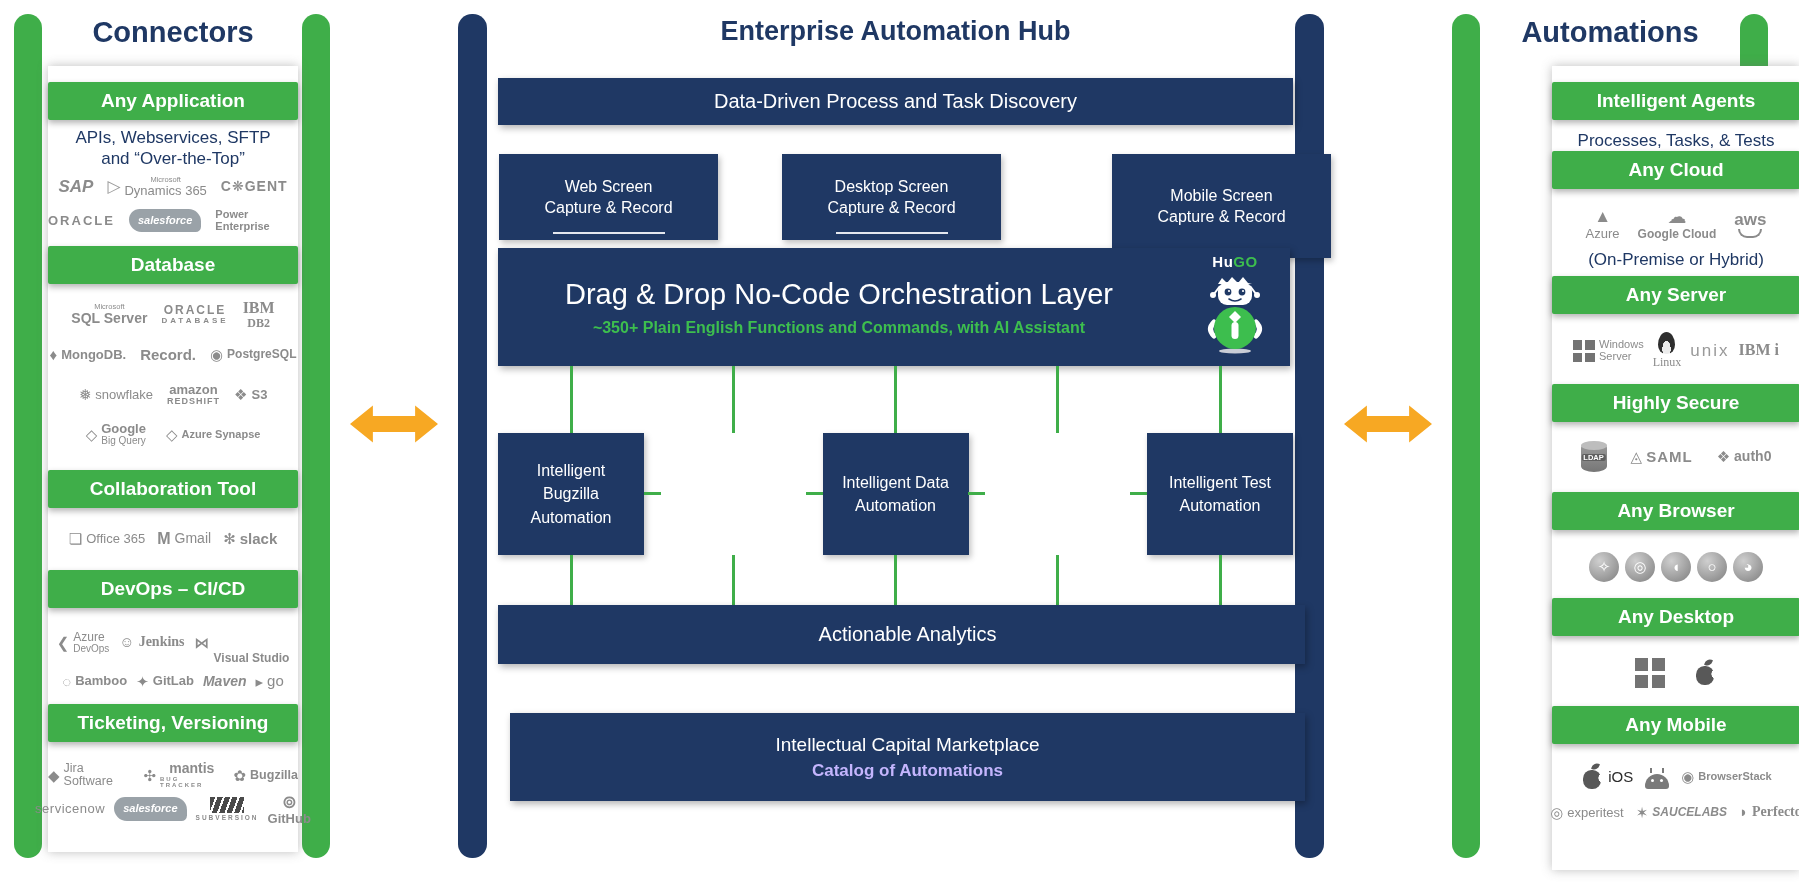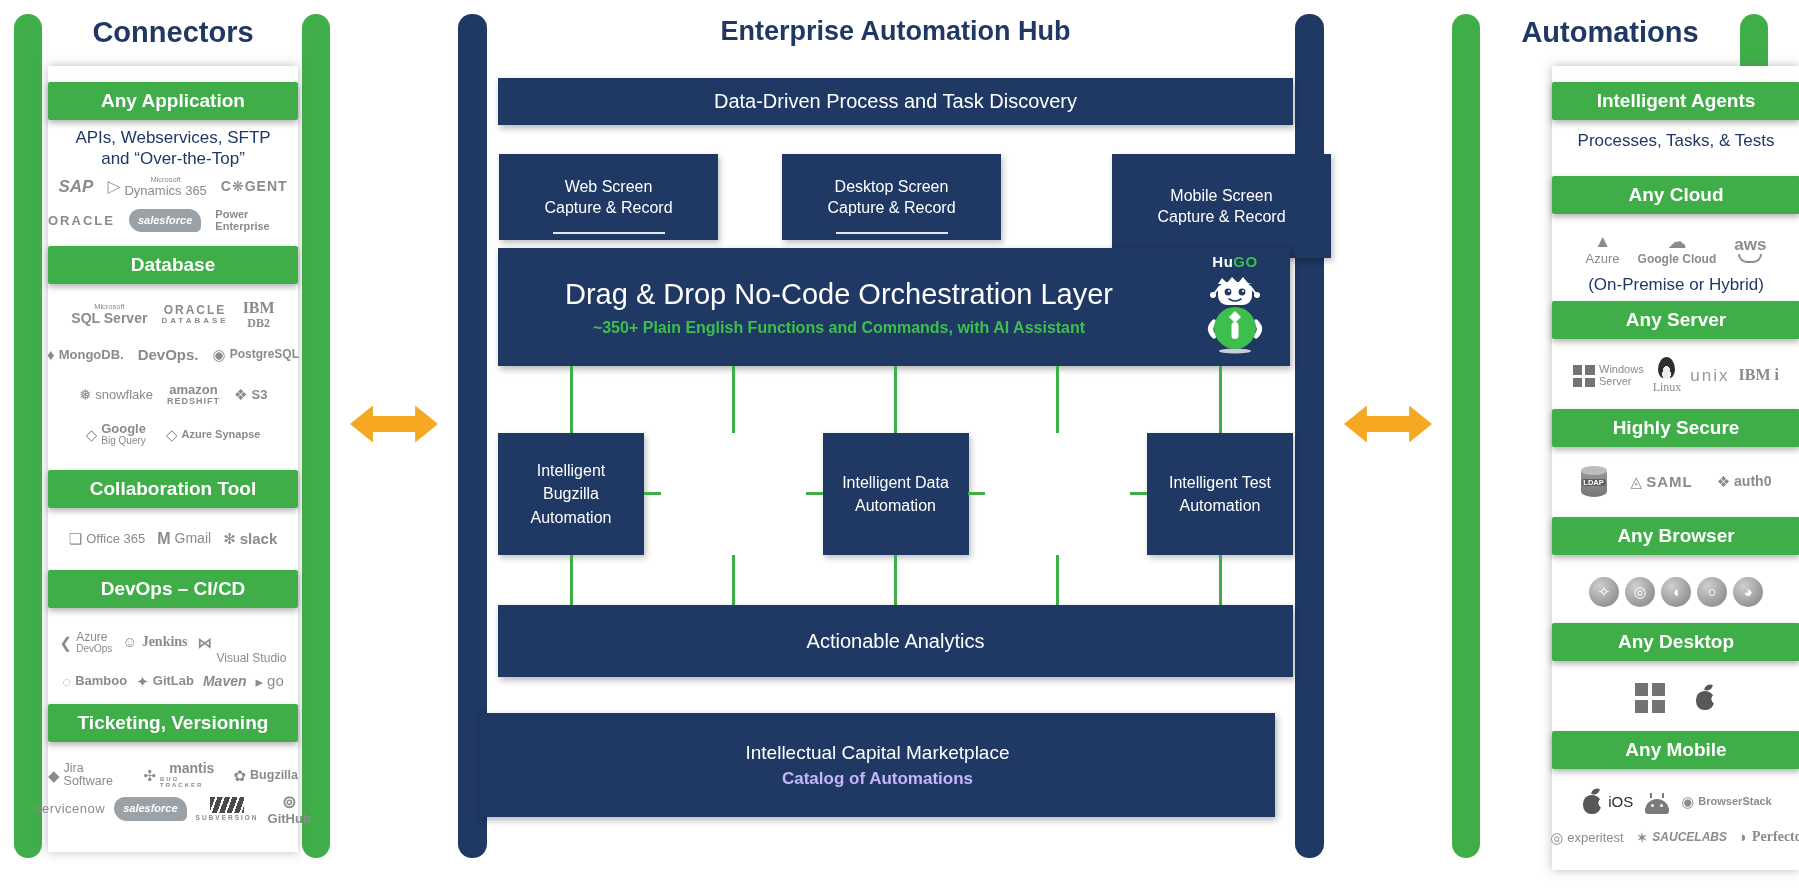--- a/index.html
+++ b/index.html
@@ -47,21 +47,21 @@
   [data-name="azure-synapse-logo"] .lg-tx{font-size:11px;}
   [data-name="office-365-logo"] .lg-tx{font-weight:normal;}
   [data-name="gmail-logo"] .lg-ic{font-weight:bold;font-size:16px;}
   [data-name="gmail-logo"] .lg-tx{font-weight:normal;font-size:14px;}
   [data-name="slack-logo"] .lg-tx{font-size:15px;}
   [data-name="azure-devops-logo"] .lg-stack{align-items:flex-start;}
   [data-name="azure-devops-logo"] .lg-tx{font-size:12px;font-weight:normal;}
   [data-name="azure-devops-logo"] .lg-sub{font-size:10px;letter-spacing:0;font-weight:normal;}
   [data-name="jenkins-logo"]{font-family:"Liberation Serif","DejaVu Serif",serif;}
   [data-name="jenkins-logo"] .lg-tx{font-size:14px;}
-  [data-name="visual-studio-logo"] .lg-tx{font-weight:normal;font-size:12px;margin-top:30px;}
+  [data-name="visual-studio-logo"] .lg-tx{font-weight:bold;font-size:12px;margin-top:30px;}
   [data-name="maven-logo"] .lg-tx{font-style:italic;font-size:14px;}
   [data-name="go-logo"] .lg-tx{font-weight:normal;font-size:15px;}
   [data-name="jira-software-logo"] .lg-tx{font-weight:normal;font-size:12.5px;}
   [data-name="mantis-logo"] .lg-tx{font-size:14px;}
   [data-name="mantis-logo"] .lg-sub{font-size:6px;letter-spacing:2px;}
   [data-name="bugzilla-logo"] .lg-tx{font-size:12.5px;}
   [data-name="servicenow-logo"] .lg-tx{font-weight:normal;font-size:13px;letter-spacing:.5px;}
   [data-name="github-logo"]{flex-direction:column;gap:1px;}
   [data-name="github-logo"] .lg-ic{font-size:18px;}
   [data-name="subversion-logo"]{flex-direction:column;gap:2px;}
@@ -214,21 +214,21 @@
       </div>
     <div class="logo-row" style="margin-top:6px;" data-name="database-logos-row2">
         <span class="logo" data-name="mongodb-logo">
           <span class="lg-ic" data-name="mongodb-logo-icon">♦</span>
           <span class="lg-stack" data-name="mongodb-logo-label">
             <span class="lg-tx">MongoDB.</span>
           </span>
         </span>
         <span class="logo" data-name="mysql-logo">
           <span class="lg-stack" data-name="mysql-logo-label">
-            <span class="lg-tx">DevOps.</span>
+            <span class="lg-tx">Record.</span>
           </span>
         </span>
         <span class="logo" data-name="postgresql-logo">
           <span class="lg-ic" data-name="postgresql-logo-icon">◉</span>
           <span class="lg-stack" data-name="postgresql-logo-label">
             <span class="lg-tx">PostgreSQL</span>
           </span>
         </span>
       </div>
     <div class="logo-row" style="margin-top:6px;" data-name="database-logos-row3">
@@ -456,40 +456,40 @@
   <div class="gline-h" style="left:806px;top:492px;width:17px;" data-name="connector-line"></div>
   <div class="gline-h" style="left:968px;top:492px;width:17px;" data-name="connector-line"></div>
   <div class="gline-h" style="left:1130px;top:492px;width:17px;" data-name="connector-line"></div>
 
   <div class="gline" style="left:569.5px;top:555px;height:50px;" data-name="connector-line"></div>
   <div class="gline" style="left:731.5px;top:555px;height:50px;" data-name="connector-line"></div>
   <div class="gline" style="left:894px;top:555px;height:50px;" data-name="connector-line"></div>
   <div class="gline" style="left:1056px;top:555px;height:50px;" data-name="connector-line"></div>
   <div class="gline" style="left:1218.5px;top:555px;height:50px;" data-name="connector-line"></div>
 
-  <div class="navy-bar" style="left:498px;top:605px;width:795px;height:72px;" data-name="actionable-analytics-bar">Actionable Analytics</div>
-
-  <div class="navy-bar" style="left:480px;top:713px;width:795px;height:104px;flex-direction:column;" data-name="marketplace-box">
+  <div class="navy-bar" style="left:498px;top:605px;width:795px;height:59px;padding-left:12px;" data-name="actionable-analytics-bar">Actionable Analytics</div>
+
+  <div class="navy-bar" style="left:510px;top:713px;width:795px;height:88px;flex-direction:column;" data-name="marketplace-box">
     <div class="mkt-line1" data-name="marketplace-title">Intellectual Capital Marketplace</div>
     <div class="mkt-line2" data-name="marketplace-subtitle">Catalog of Automations</div>
   </div>
 
   <svg class="arrow" style="left:1344px;top:401px;" viewBox="0 0 100 50" data-name="hub-automations-sync-arrow-icon">
     <polygon points="0,25 26,4 26,16 74,16 74,4 100,25 74,46 74,34 26,34 26,46" fill="#F7A823"></polygon>
   </svg>
 
   <div class="vbar green" style="left:1452px;" data-name="automations-left-rail"></div>
   <div class="vbar green" style="left:1740px;" data-name="automations-right-rail"></div>
   <div class="col-title" style="left:1486px;width:248px;" data-name="automations-title">Automations</div>
 
   <div class="panel" style="left:1552px;top:66px;width:248px;height:790px;" data-name="automations-panel">
     <div class="hdr-btn" style="margin-top:8px;" data-name="intelligent-agents-header">Intelligent Agents</div>
     <div class="note" style="margin-top:10px;" data-name="intelligent-agents-note">Processes, Tasks, &amp; Tests</div>
 
-    <div class="hdr-btn" style="margin-top:25px;" data-name="any-cloud-header">Any Cloud</div>
+    <div class="hdr-btn" style="margin-top:0;" data-name="any-cloud-header">Any Cloud</div>
     <div class="logo-row" style="margin-top:10px;gap:18px;min-height:50px;" data-name="cloud-logos-row">
         <span class="logo" data-name="azure-logo">
           <span class="lg-ic" data-name="azure-logo-icon">▲</span>
           <span class="lg-stack" data-name="azure-logo-label">
             <span class="lg-tx">Azure</span>
           </span>
         </span>
         <span class="logo" data-name="google-cloud-logo">
           <span class="lg-ic" data-name="google-cloud-logo-icon">☁</span>
           <span class="lg-stack" data-name="google-cloud-logo-label">

